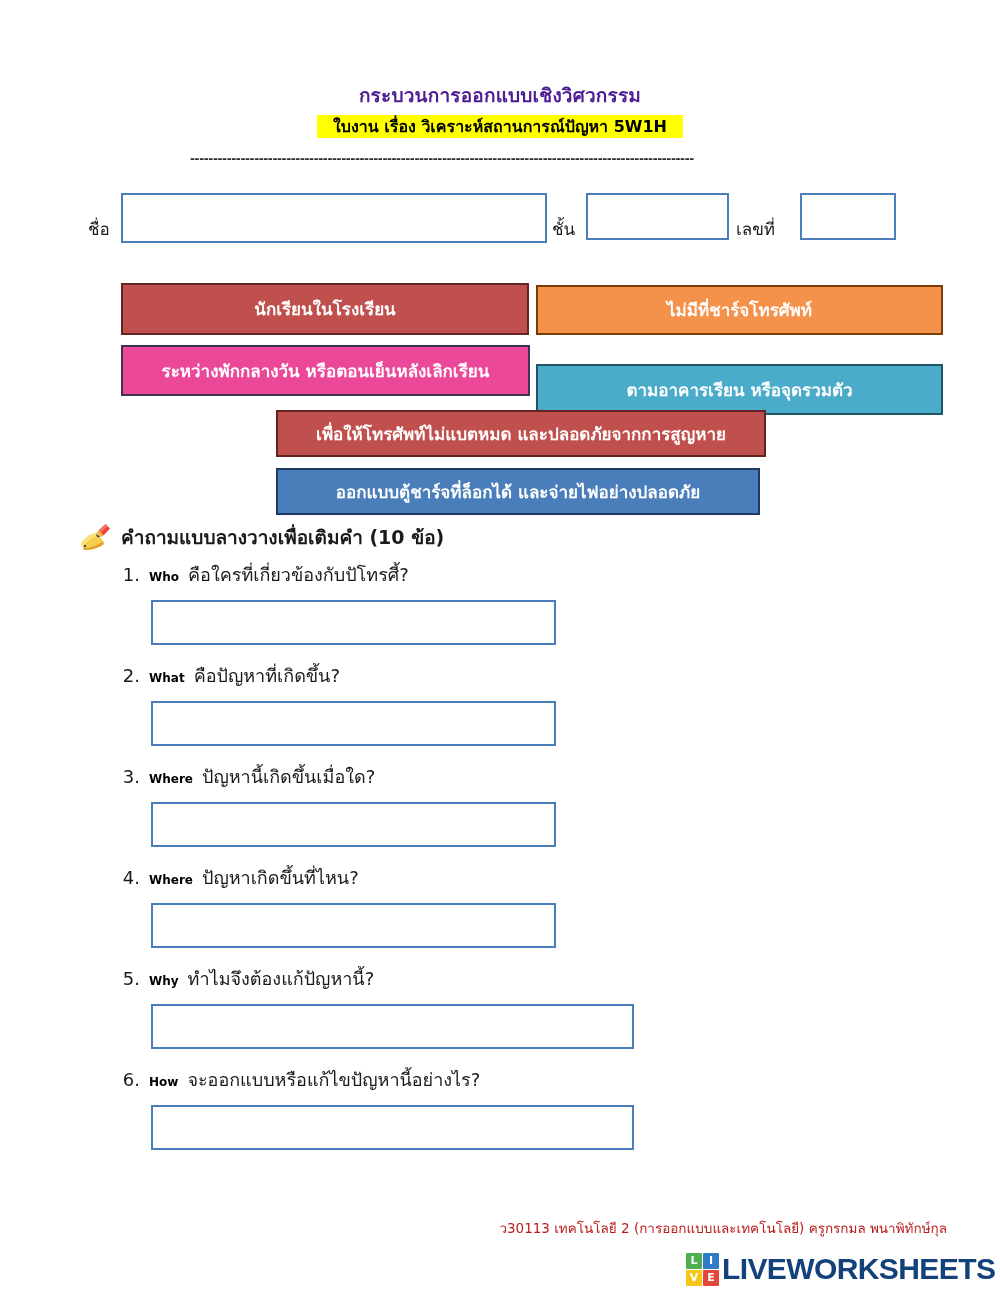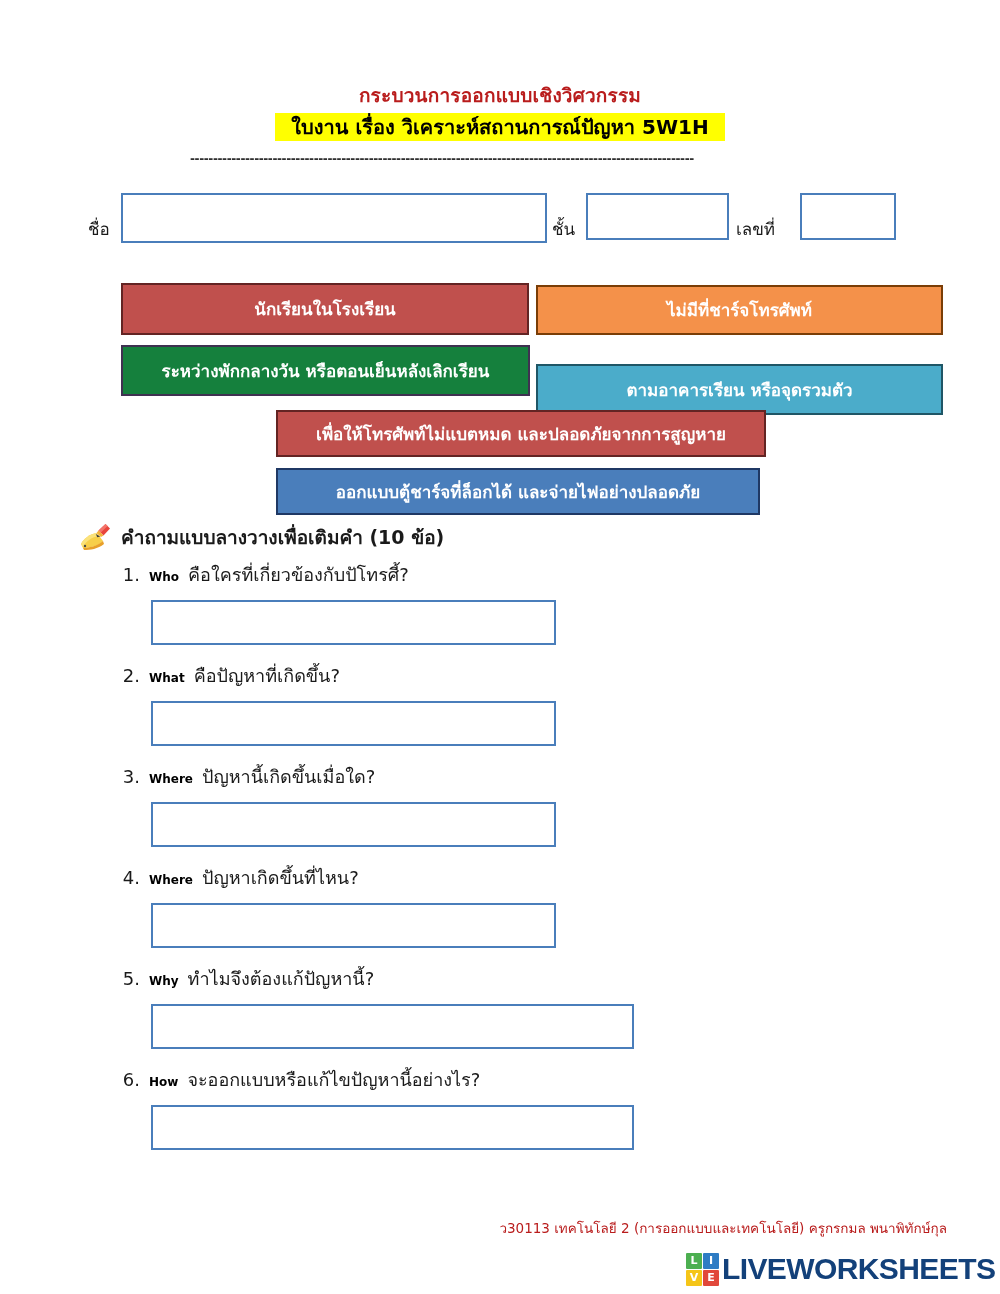--- a/index.html
+++ b/index.html
@@ -29,29 +29,29 @@
     top: 82px;
     left: 0;
     width: 1000px;
     text-align: center;
   }
   .title-line1 {
     font-size: 19px;
     font-weight: bold;
     letter-spacing: 0.2px;
     line-height: 26px;
-    color: #b91c1c;
+    color: #4c1d95;
   }
   .title-line2-wrap {
     margin-top: 4px;
     line-height: 30px;
   }
   .title-line2 {
     display: inline;
-    font-size: 20px;
+    font-size: 16px;
     font-weight: bold;
     background: #ffff00;
     color: #000000;
     padding: 2px 16px;
     box-decoration-break: clone;
     -webkit-box-decoration-break: clone;
   }
   .rule {
     position: absolute;
     top: 152px;
@@ -113,21 +113,21 @@
   #cbox-1 {
     left: 121px; top: 283px; width: 408px; height: 52px;
     background: #c0504d; border: 2px solid #632423;
   }
   #cbox-2 {
     left: 536px; top: 285px; width: 407px; height: 50px;
     background: #f4914a; border: 2px solid #7a3d06;
   }
   #cbox-3 {
     left: 121px; top: 345px; width: 409px; height: 51px;
-    background: #15803d; border: 2px solid #3f3151; text-align: right;
+    background: #ec4899; border: 2px solid #3f3151; text-align: right;
   }
   #cbox-4 {
     left: 536px; top: 364px; width: 407px; height: 51px;
     background: #4bacca; border: 2px solid #1f5666;
   }
   #cbox-5 {
     left: 276px; top: 410px; width: 490px; height: 47px;
     background: #c0504d; border: 2px solid #632423;
   }
   #cbox-6 {

